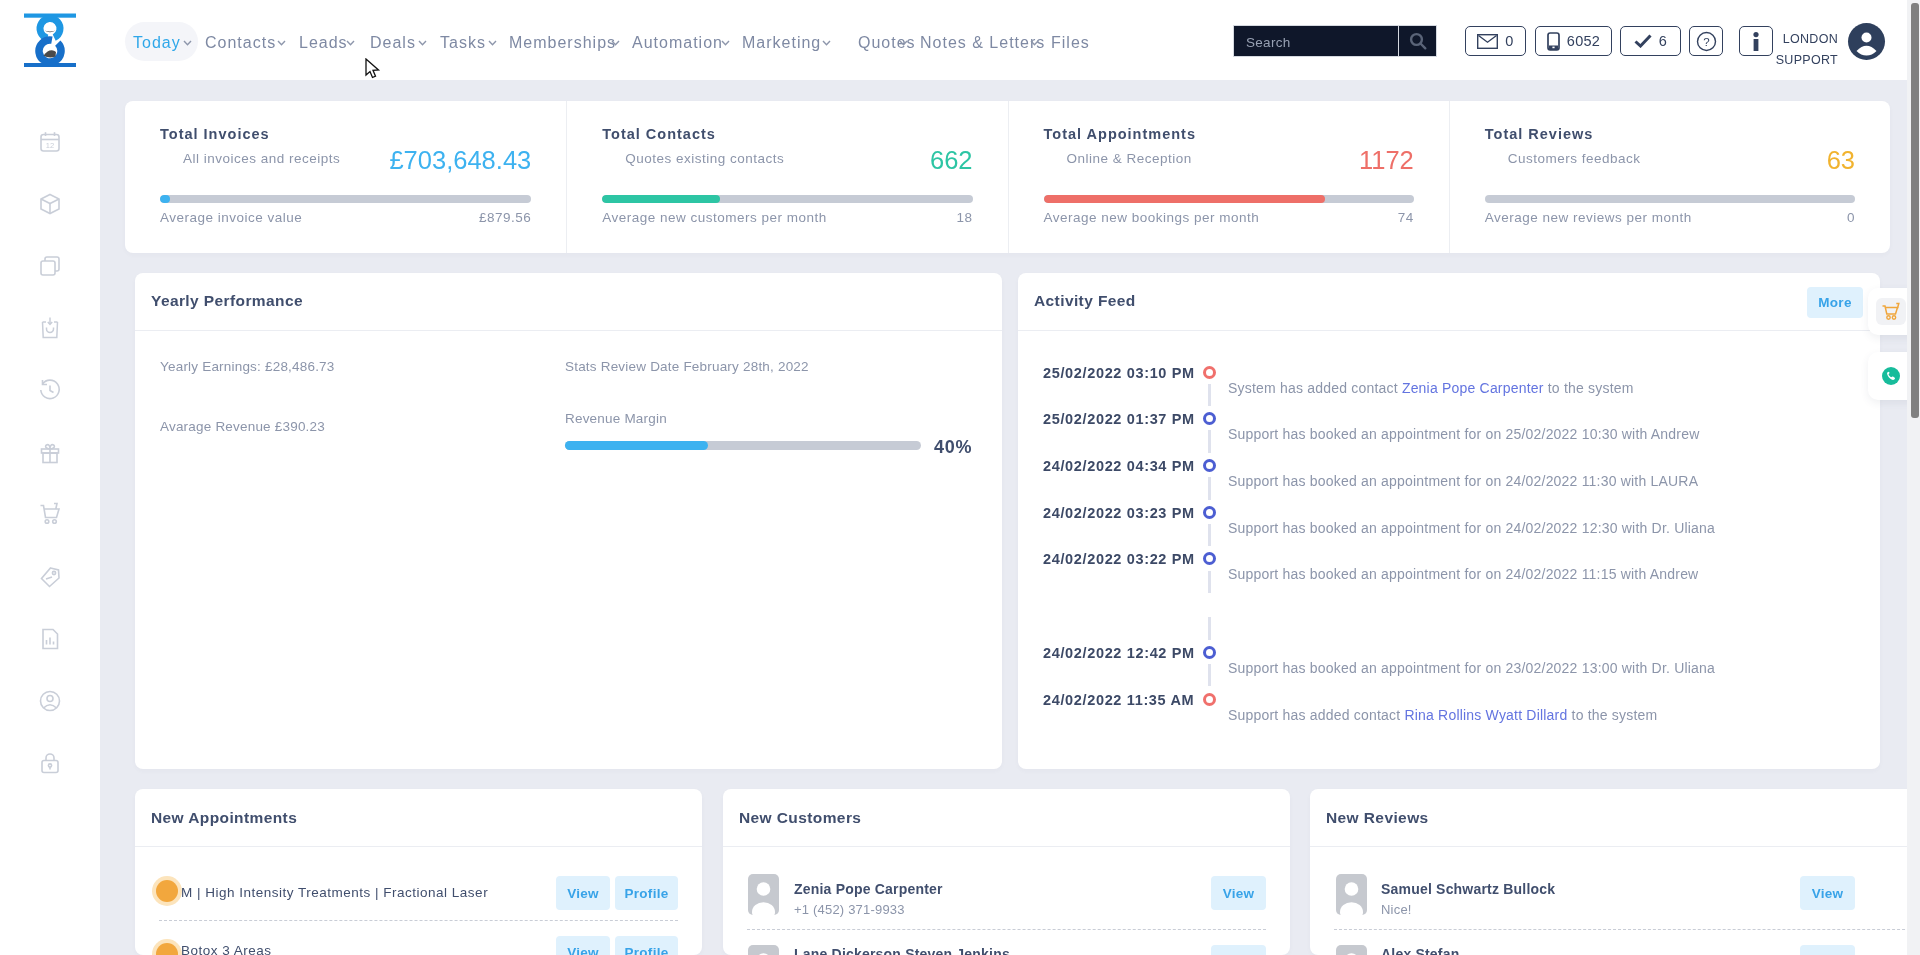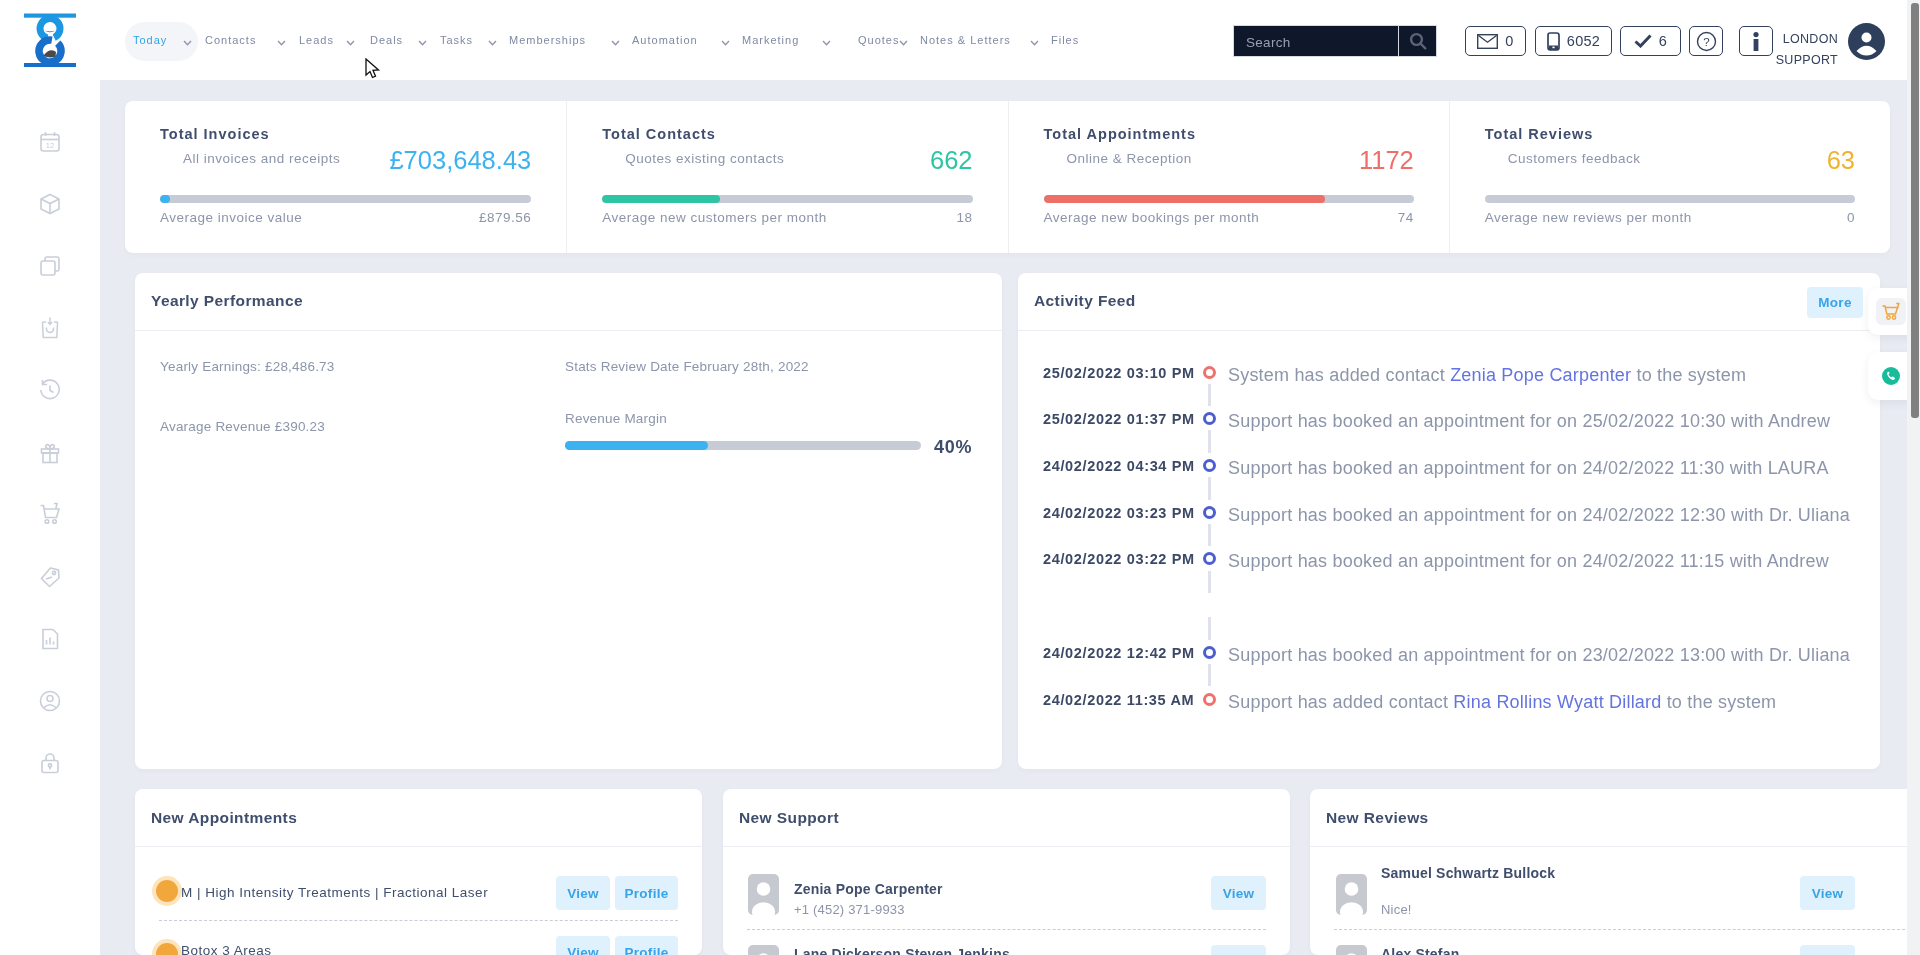--- a/index.html
+++ b/index.html
@@ -1,21 +1,21 @@
 <!DOCTYPE html>
 <html><head>
 <meta charset="utf-8">
 <style>
 * { margin:0; padding:0; box-sizing:border-box; }
 html,body { width:1920px; height:955px; overflow:hidden; }
 body { font-family:"Liberation Sans", sans-serif; background:#e9ebf2; position:relative; color:#3f4d6a; }
 .abs { position:absolute; }
 #header { position:absolute; left:0; top:0; width:1920px; height:80px; background:#ffffff; }
 #sidebar { position:absolute; left:0; top:80px; width:100px; height:875px; background:#ffffff; }
-.nitem { position:absolute; top:33.5px; font-size:11px; letter-spacing:1px; color:#7e89a3; white-space:pre; }
+.nitem { position:absolute; top:33.5px; font-size:16px; letter-spacing:1px; color:#7e89a3; white-space:pre; }
 .chev { position:absolute; top:39.5px; width:9px; height:6px; }
 #todaypill { position:absolute; left:125px; top:22px; width:73px; height:39px; background:#f4f5f9; border-radius:19.5px; }
 #searchbox { position:absolute; left:1233px; top:25px; width:204px; height:32px; border:1px solid #d5d9e0; background:#0f172a; display:flex; }
 #searchbox .ph { flex:1; font-size:13.5px; letter-spacing:.3px; color:#98a1b3; padding:9px 0 0 12px; }
 #searchbox .sep { width:1px; background:#d5d9e0; }
 #searchbox .mag { width:37px; display:flex; align-items:center; justify-content:center; }
 .hbtn { position:absolute; top:26px; height:30px; border:1.5px solid #33415e; border-radius:5px; display:flex; align-items:center; justify-content:center; color:#33415e; font-size:14.5px; letter-spacing:.3px; gap:7px; background:#fff; }
 #who { position:absolute; left:1738px; width:100px; top:29px; text-align:right; font-size:12.5px; letter-spacing:.3px; color:#33415e; line-height:21px; }
 #avatar { position:absolute; left:1848px; top:23px; width:37px; height:37px; border-radius:50%; background:#2e3f5c; }
 #statrow { position:absolute; left:125px; top:101px; width:1765px; height:152px; background:#fff; border-radius:8px; display:flex; box-shadow:0 2px 5px rgba(50,60,90,0.03); }
@@ -34,21 +34,21 @@
 #feed { left:1018px; top:273px; width:862px; height:496px; }
 #morebtn { position:absolute; left:789px; top:14px; width:56px; height:31px; background:#dff1fd; border-radius:4px; color:#38a3e8; font-weight:bold; font-size:13.5px; display:flex; align-items:center; justify-content:center; letter-spacing:.3px; }
 .ytext { position:absolute; font-size:13.5px; color:#8c95aa; letter-spacing:.2px; }
 #ybar { position:absolute; left:430px; top:168px; width:356px; height:9px; background:#c6cbd5; border-radius:5px; }
 #ybar .fl { width:143px; height:9px; background:#3db2f0; border-radius:5px; }
 #ypct { position:absolute; left:799px; top:164px; font-size:18px; font-weight:bold; color:#404e6d; letter-spacing:.8px; }
 .frow { position:absolute; left:0; width:100%; height:20px; }
 .frow .ts { position:absolute; left:25px; top:0; font-weight:bold; font-size:14.5px; color:#3c4966; letter-spacing:.65px; white-space:pre; }
 .frow .ring { position:absolute; left:184.5px; top:1px; width:13px; height:13px; border-radius:50%; border:3px solid #4c5ed2; background:#fff; }
 .frow .ring.red { border-color:#f0706c; }
-.frow .msg { position:absolute; left:210px; top:0; font-size:18px; color:#8c95aa; letter-spacing:.2px; white-space:pre;text-align:center; }
+.frow .msg { position:absolute; left:210px; top:15px; font-size:14px; color:#8c95aa; letter-spacing:.2px; white-space:pre;text-align:center; }
 .msg a { color:#6374e0; text-decoration:none; }
 .flseg { position:absolute; left:190px; width:2.5px; height:22.5px; background:#dfe2ed; }
 #bc1 { left:135px; top:789px; width:567px; height:166px; }
 #bc2 { left:723px; top:789px; width:567px; height:166px; }
 #bc3 { left:1310px; top:789px; width:634px; height:166px; }
 .bct { top:20px; }
 .btn-s { position:absolute; background:#dff1fd; border-radius:4px; color:#38a3e8; font-weight:bold; font-size:13.5px; display:flex; align-items:center; justify-content:center; letter-spacing:.3px; }
 .dashdiv { position:absolute; left:24px; right:24px; border-top:1px dashed #c9cdd6; }
 .avatarbox { position:absolute; width:31px; height:41px; border-radius:5px; background:#c6c9cf; overflow:hidden; }
 .apcircle { position:absolute; width:22px; height:22px; border-radius:50%; background:#f2a73d; box-shadow:0 0 0 4px #fce4bc; }
@@ -357,21 +357,21 @@
   <div class="btn-s" style="left:421px; top:87px; width:54px; height:34px;">View</div>
   <div class="btn-s" style="left:480px; top:87px; width:63px; height:34px;">Profile</div>
   <div class="dashdiv" style="top:130.5px;"></div>
   <div class="apcircle" style="left:21px; top:153.5px;"></div>
   <div class="aptext" style="left:46px; top:154px;">Botox 3 Areas</div>
   <div class="btn-s" style="left:421px; top:146.5px; width:54px; height:34px;">View</div>
   <div class="btn-s" style="left:480px; top:146.5px; width:63px; height:34px;">Profile</div>
 </div>
 
 <div class="card" id="bc2">
-  <div class="cardtitle bct">New Support</div>
+  <div class="cardtitle bct">New Customers</div>
   <div class="carddiv"></div>
   <div class="avatarbox" style="left:25px; top:85px;"><svg width="31" height="41" viewBox="0 0 31 41">
         <circle cx="15.5" cy="15" r="6.8" fill="#fff"></circle>
         <ellipse cx="15.5" cy="38" rx="11.5" ry="9.8" fill="#fff"></ellipse>
       </svg></div>
   <div class="nm" style="left:71px; top:92px;">Zenia Pope Carpenter</div>
   <div class="sub" style="left:71px; top:112.5px;">+1 (452) 371-9933</div>
   <div class="btn-s" style="left:488px; top:87px; width:55px; height:34px;">View</div>
   <div class="dashdiv" style="top:140px;"></div>
   <div class="avatarbox" style="left:25px; top:155.5px;"><svg width="31" height="41" viewBox="0 0 31 41">
@@ -382,21 +382,21 @@
   <div class="btn-s" style="left:488px; top:156px; width:55px; height:34px;">View</div>
 </div>
 
 <div class="card" id="bc3">
   <div class="cardtitle bct">New Reviews</div>
   <div class="carddiv"></div>
   <div class="avatarbox" style="left:26px; top:85px;"><svg width="31" height="41" viewBox="0 0 31 41">
         <circle cx="15.5" cy="15" r="6.8" fill="#fff"></circle>
         <ellipse cx="15.5" cy="38" rx="11.5" ry="9.8" fill="#fff"></ellipse>
       </svg></div>
-  <div class="nm" style="left:71px; top:76px;">Samuel Schwartz Bullock</div>
+  <div class="nm" style="left:71px; top:92px;">Samuel Schwartz Bullock</div>
   <div class="sub" style="left:71px; top:112.5px;">Nice!</div>
   <div class="btn-s" style="left:490px; top:87px; width:55px; height:34px;">View</div>
   <div class="dashdiv" style="top:140px;"></div>
   <div class="avatarbox" style="left:26px; top:155.5px;"><svg width="31" height="41" viewBox="0 0 31 41">
         <circle cx="15.5" cy="15" r="6.8" fill="#fff"></circle>
         <ellipse cx="15.5" cy="38" rx="11.5" ry="9.8" fill="#fff"></ellipse>
       </svg></div>
   <div class="nm" style="left:71px; top:157px;">Alex Stefan</div>
   <div class="btn-s" style="left:490px; top:156px; width:55px; height:34px;">View</div>
 </div>

